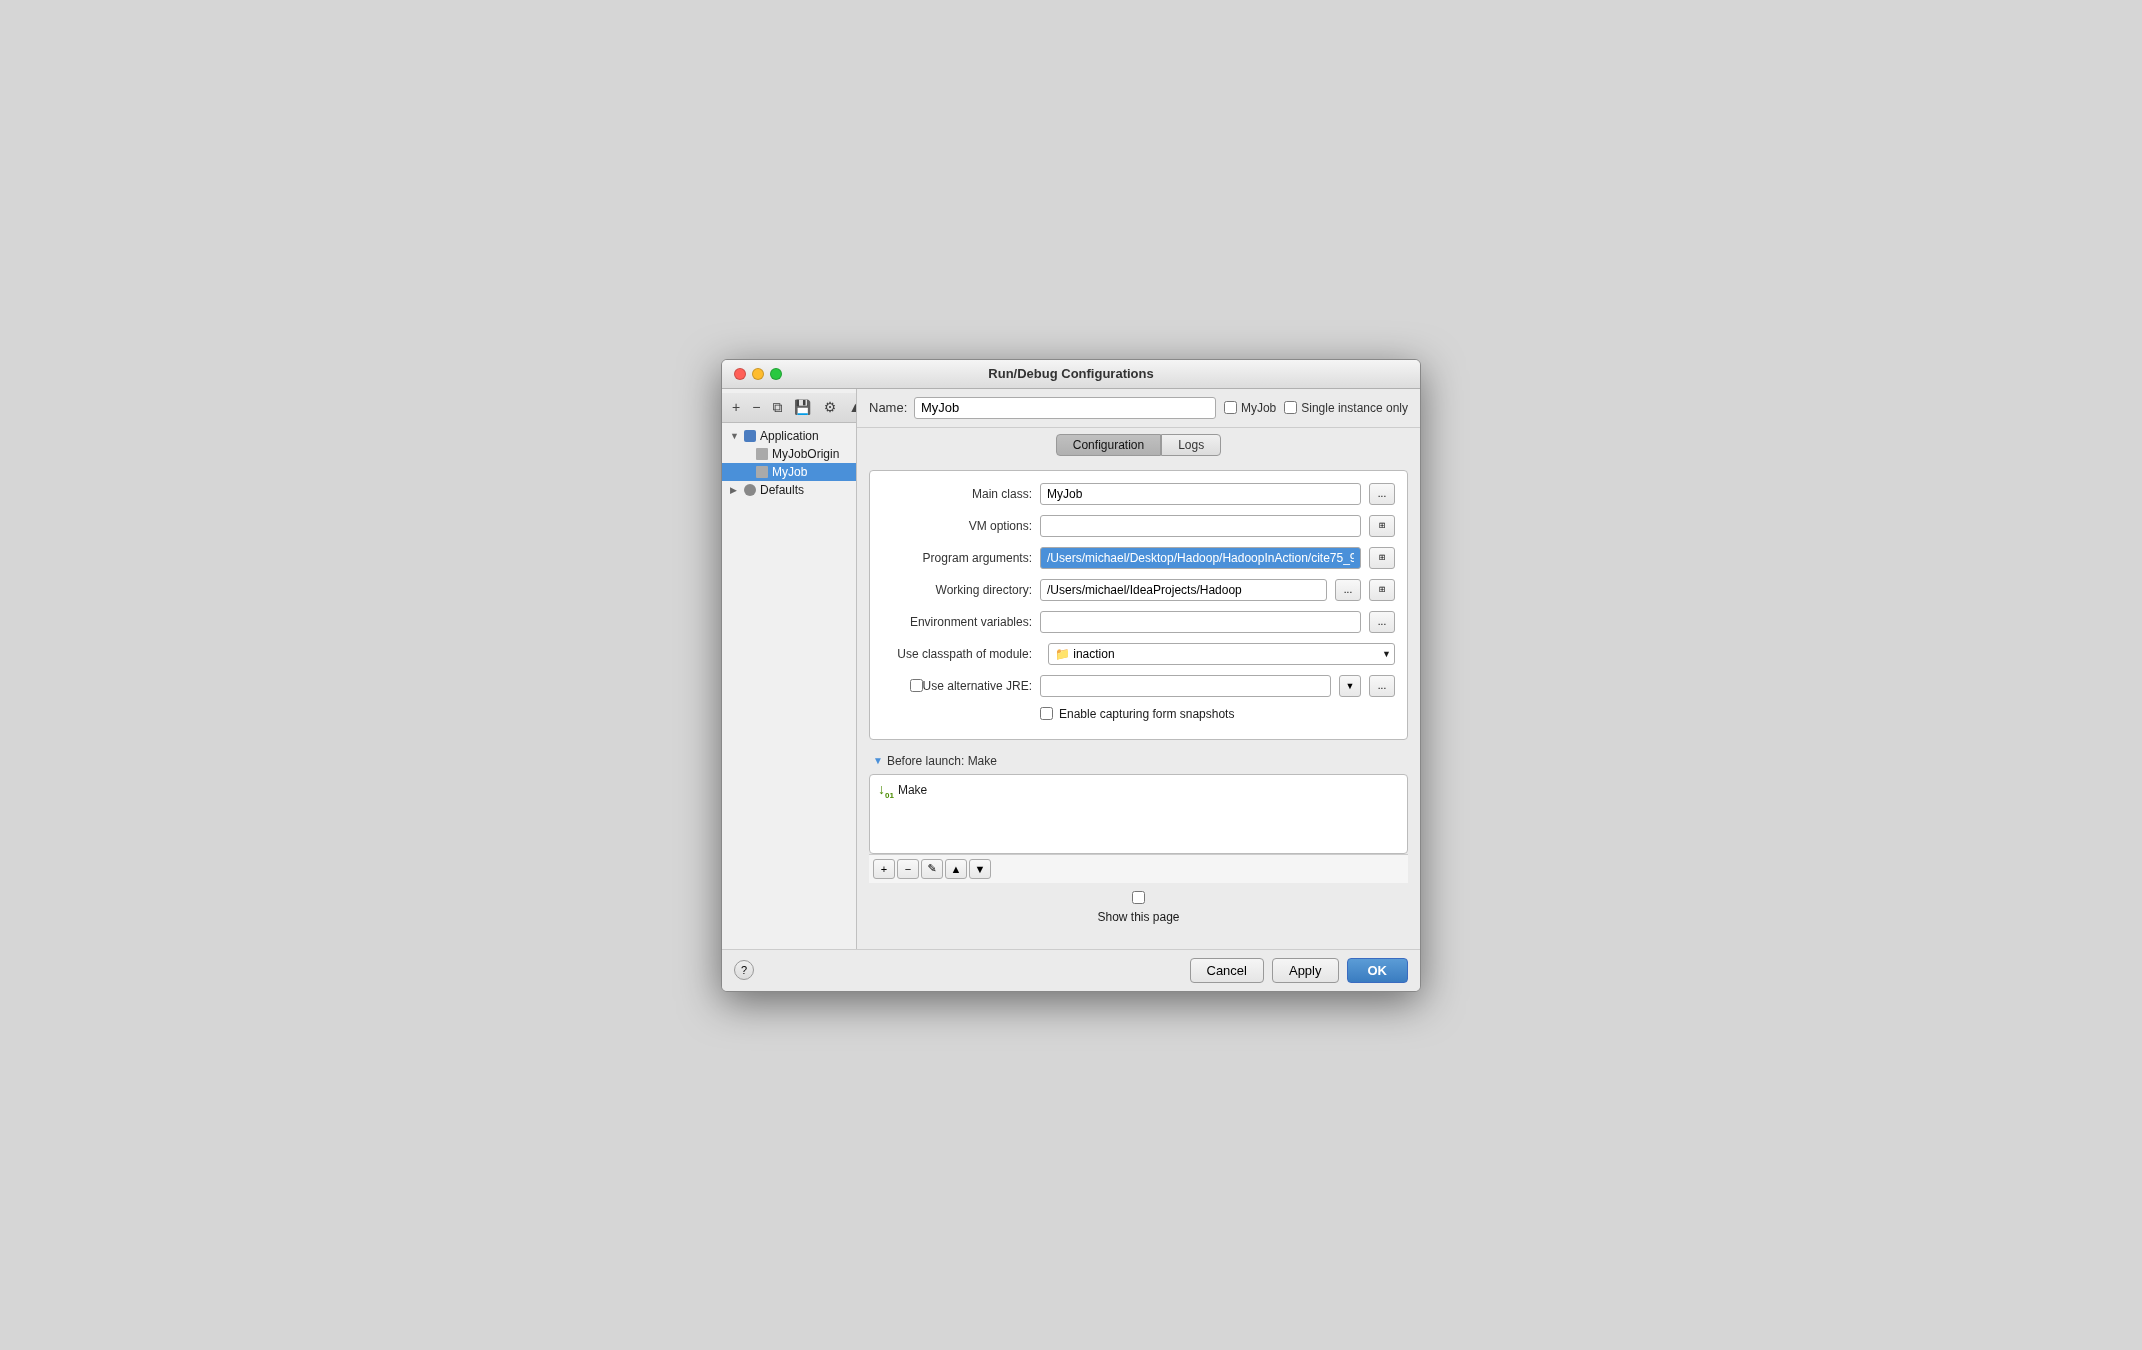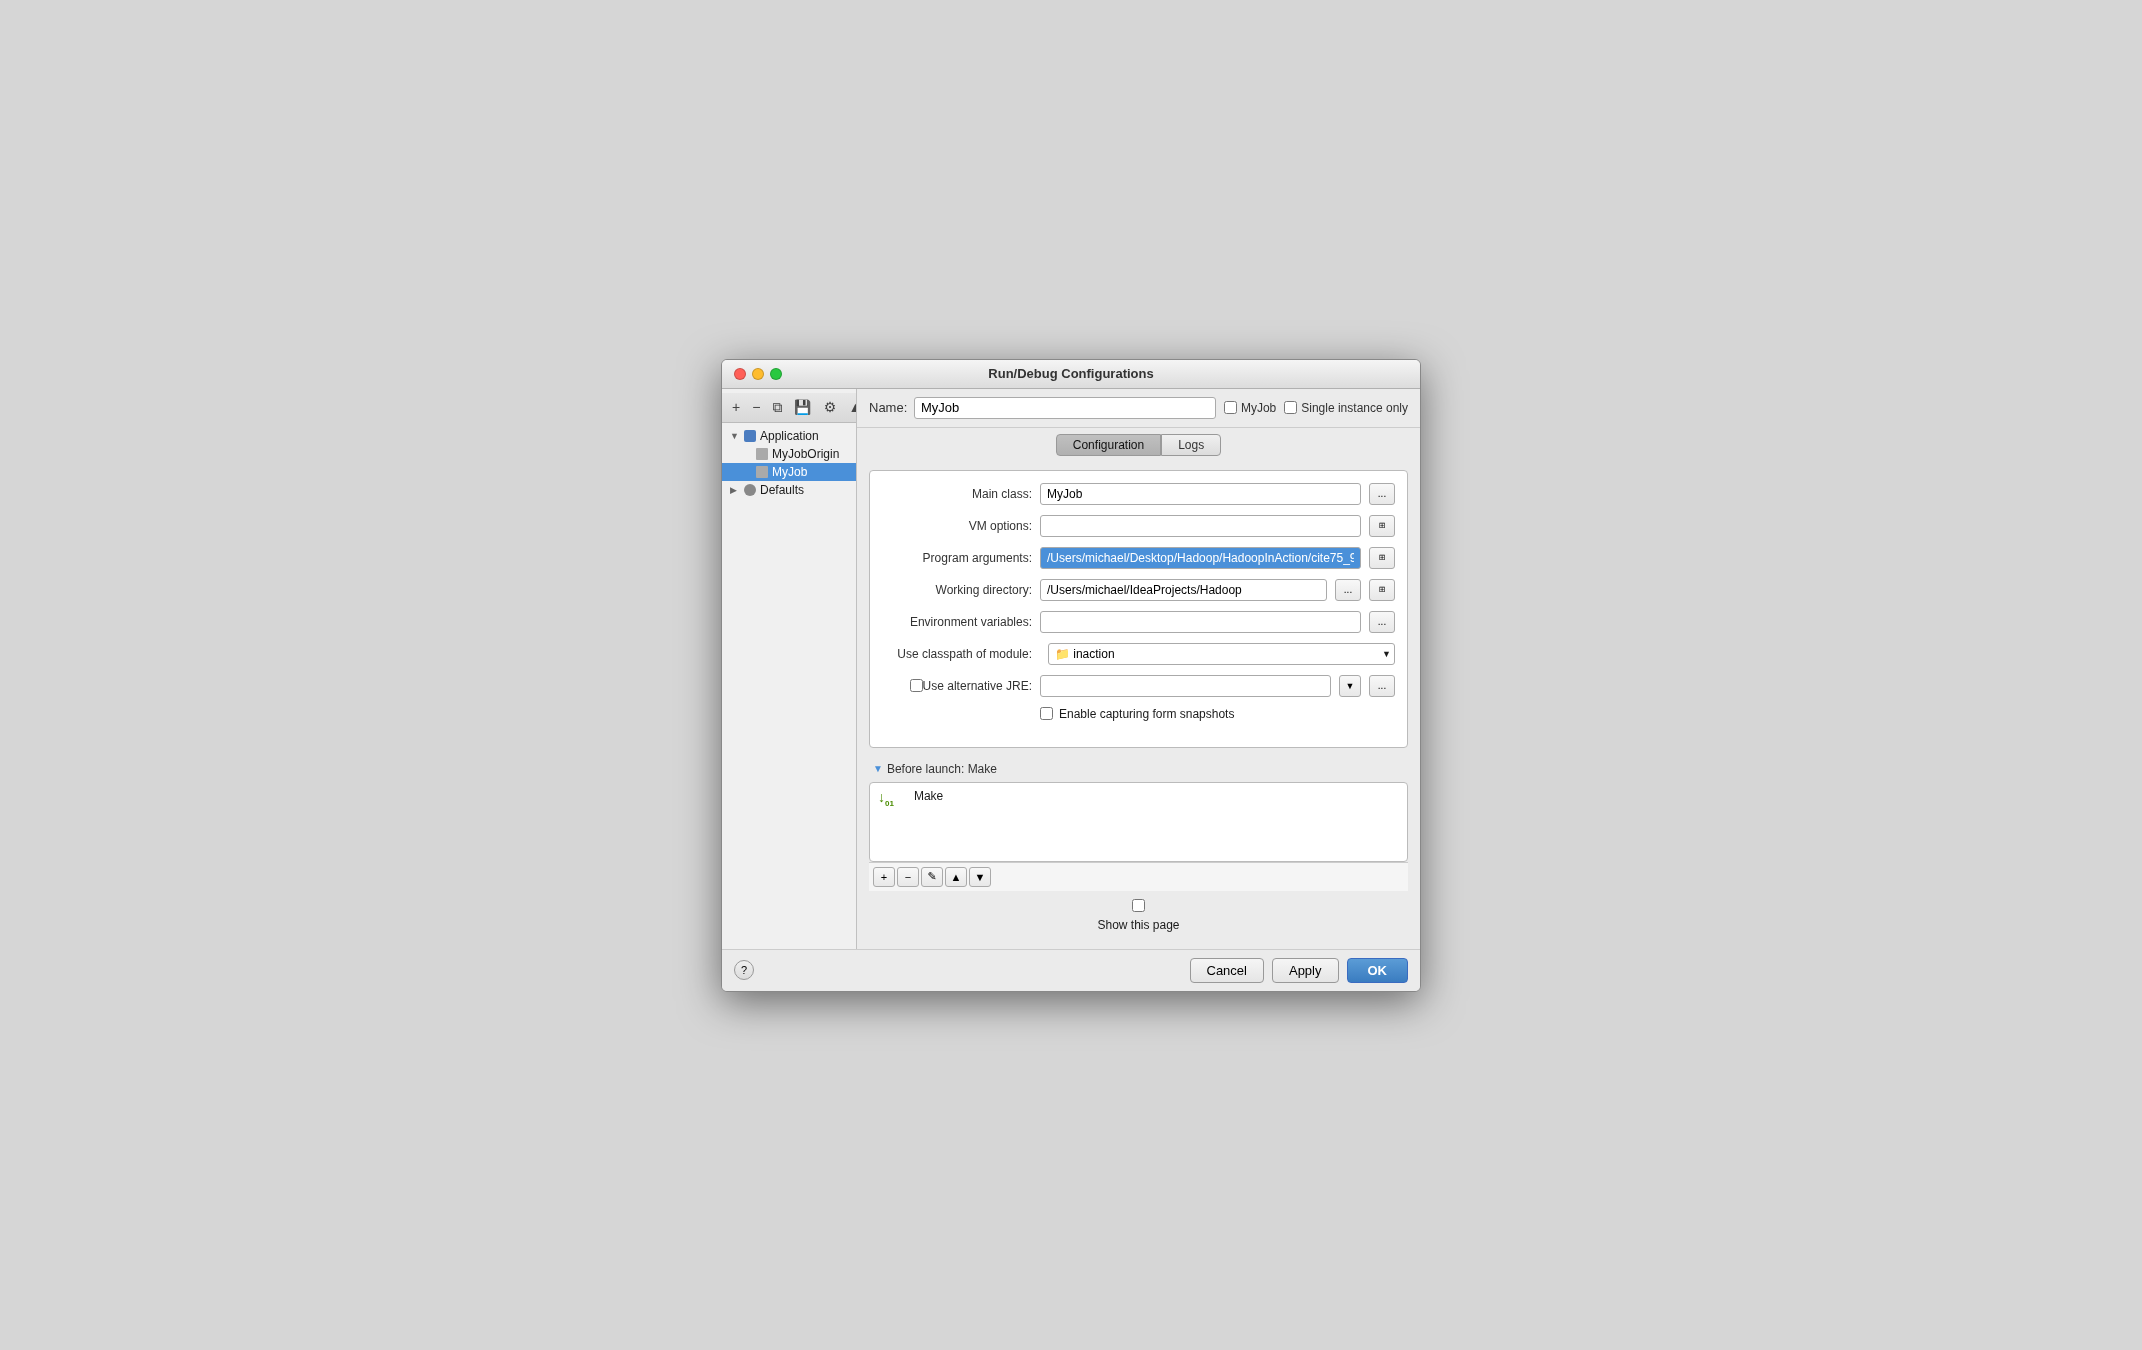--- a/index.html
+++ b/index.html
@@ -298,21 +298,21 @@
       cursor: pointer;
       font-size: 9px;
       display: flex;
       align-items: center;
       justify-content: center;
     }
 
     .form-checkbox-row {
       display: flex;
       align-items: flex-start;
-      margin-bottom: 14px;
+      margin-bottom: 6px;
       gap: 8px;
       padding-left: 0;
     }
 
     
     .before-launch {
       margin-bottom: 8px;
     }
 
     .before-launch-header {
@@ -334,22 +334,22 @@
       background: white;
       border: 1px solid #bbb;
       border-radius: 4px;
       min-height: 80px;
       padding: 4px;
       font-size: 12px;
     }
 
     .make-item {
       display: flex;
-      align-items: flex-start;
-      gap: 20px;
+      align-items: center;
+      gap: 4px;
       padding: 2px 4px;
     }
 
     .make-icon {
       color: #4a8c00;
       font-size: 14px;
       font-weight: bold;
     }
 
     .launch-toolbar {

